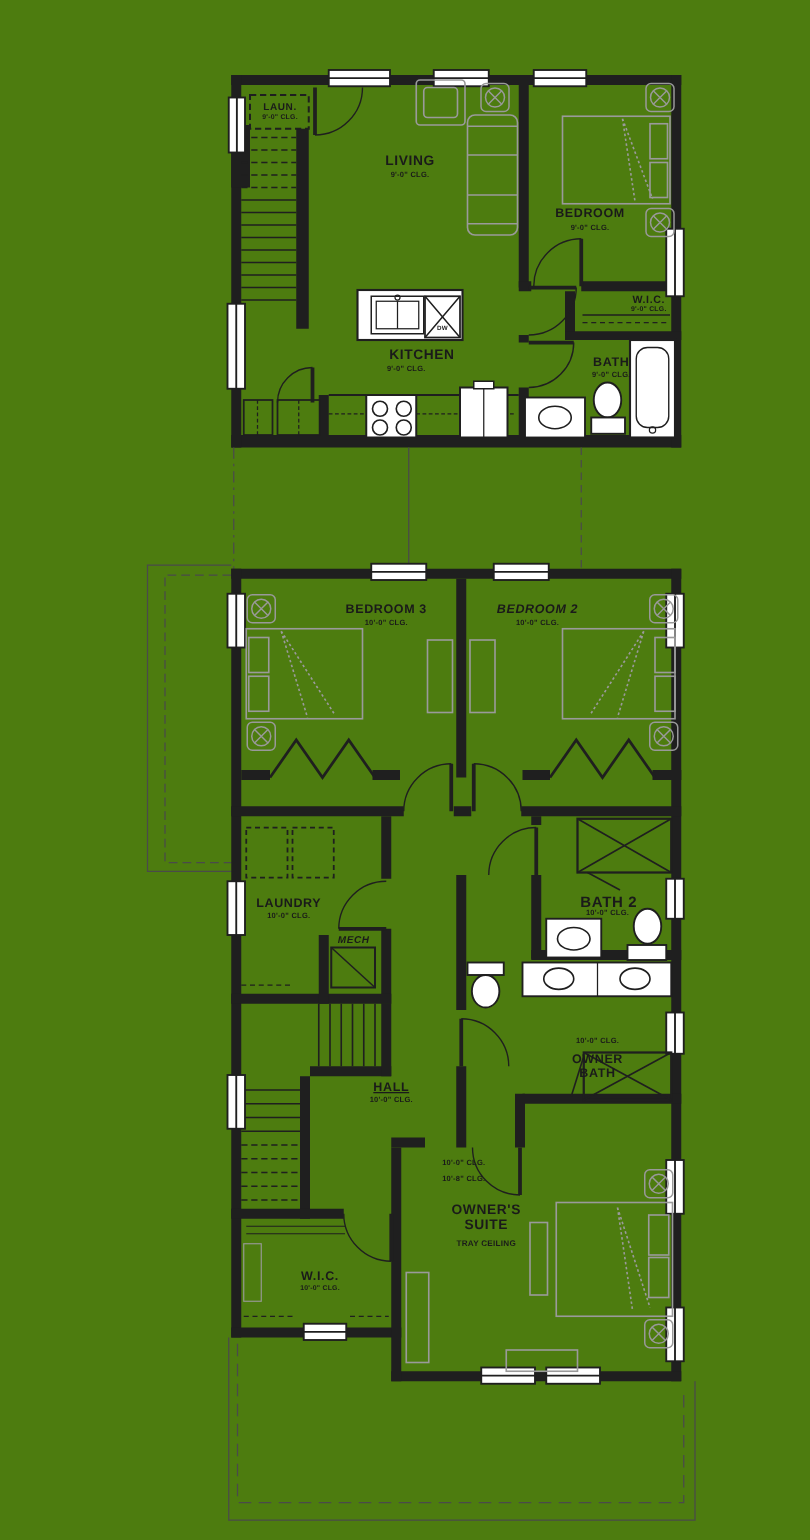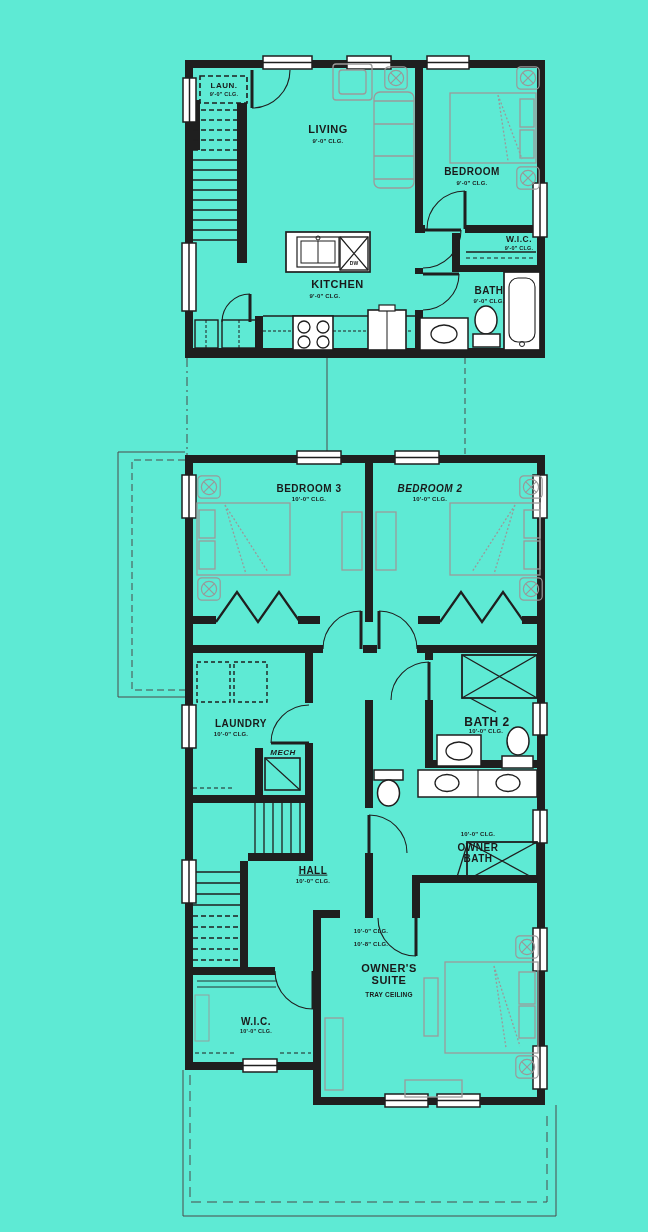--- a/index.html
+++ b/index.html
@@ -1,16 +1,16 @@
 <!DOCTYPE html>
 <html><head>
 <meta charset="utf-8">
 <style>
   html,body{margin:0;padding:0;background:#ffffff;}
-  .plan{position:relative;width:648px;height:1232px;background:#5eead4;font-family:"Liberation Sans",sans-serif;overflow:hidden;}
+  .plan{position:relative;width:648px;height:1232px;background:#4d7c0f;font-family:"Liberation Sans",sans-serif;overflow:hidden;}
   .plan svg{position:absolute;left:0;top:0;}
   .lbl{position:absolute;transform:translate(-50%,-50%);color:#1a1a1a;font-weight:bold;text-align:center;
        letter-spacing:.5px;white-space:nowrap;line-height:1.08;}
   .clg{font-size:6px;letter-spacing:.2px;}
   .wrap{white-space:normal;}
 </style>
 </head>
 <body>
 
 <div class="plan">
@@ -437,21 +437,21 @@
 <div class="lbl clg" style="left:489px;top:301px;">9'-0" CLG.</div>
 
 <div class="lbl" style="left:354px;top:264px;font-size:5px;letter-spacing:.2px;">DW</div>
 
 <div class="lbl" style="left:309px;top:489px;font-size:10px;text-align:right;">BEDROOM 3</div>
 <div class="lbl clg" style="left:309px;top:499px;">10'-0" CLG.</div>
 
 <div class="lbl" style="left:430px;top:489px;font-size:10px;font-style:italic;">BEDROOM 2</div>
 <div class="lbl clg" style="left:430px;top:499px;">10'-0" CLG.</div>
 
-<div class="lbl" style="left:231px;top:724px;font-size:10px;padding-left:20px;">LAUNDRY</div>
+<div class="lbl" style="left:231px;top:724px;font-size:10px;">LAUNDRY</div>
 <div class="lbl clg" style="left:231px;top:734px;">10'-0" CLG.</div>
 
 <div class="lbl" style="left:283px;top:753px;font-size:8px;font-style:italic;">MECH</div>
 
 <div class="lbl" style="left:487px;top:722px;font-size:12px;">BATH 2</div>
 <div class="lbl clg" style="left:486px;top:731px;">10'-0" CLG.</div>
 
 <div class="lbl wrap" style="left:478px;top:818px;font-size:10px;width:62px;margin-top:36px;">OWNER BATH</div>
 <div class="lbl clg" style="left:478px;top:834px;">10'-0" CLG.</div>
 

